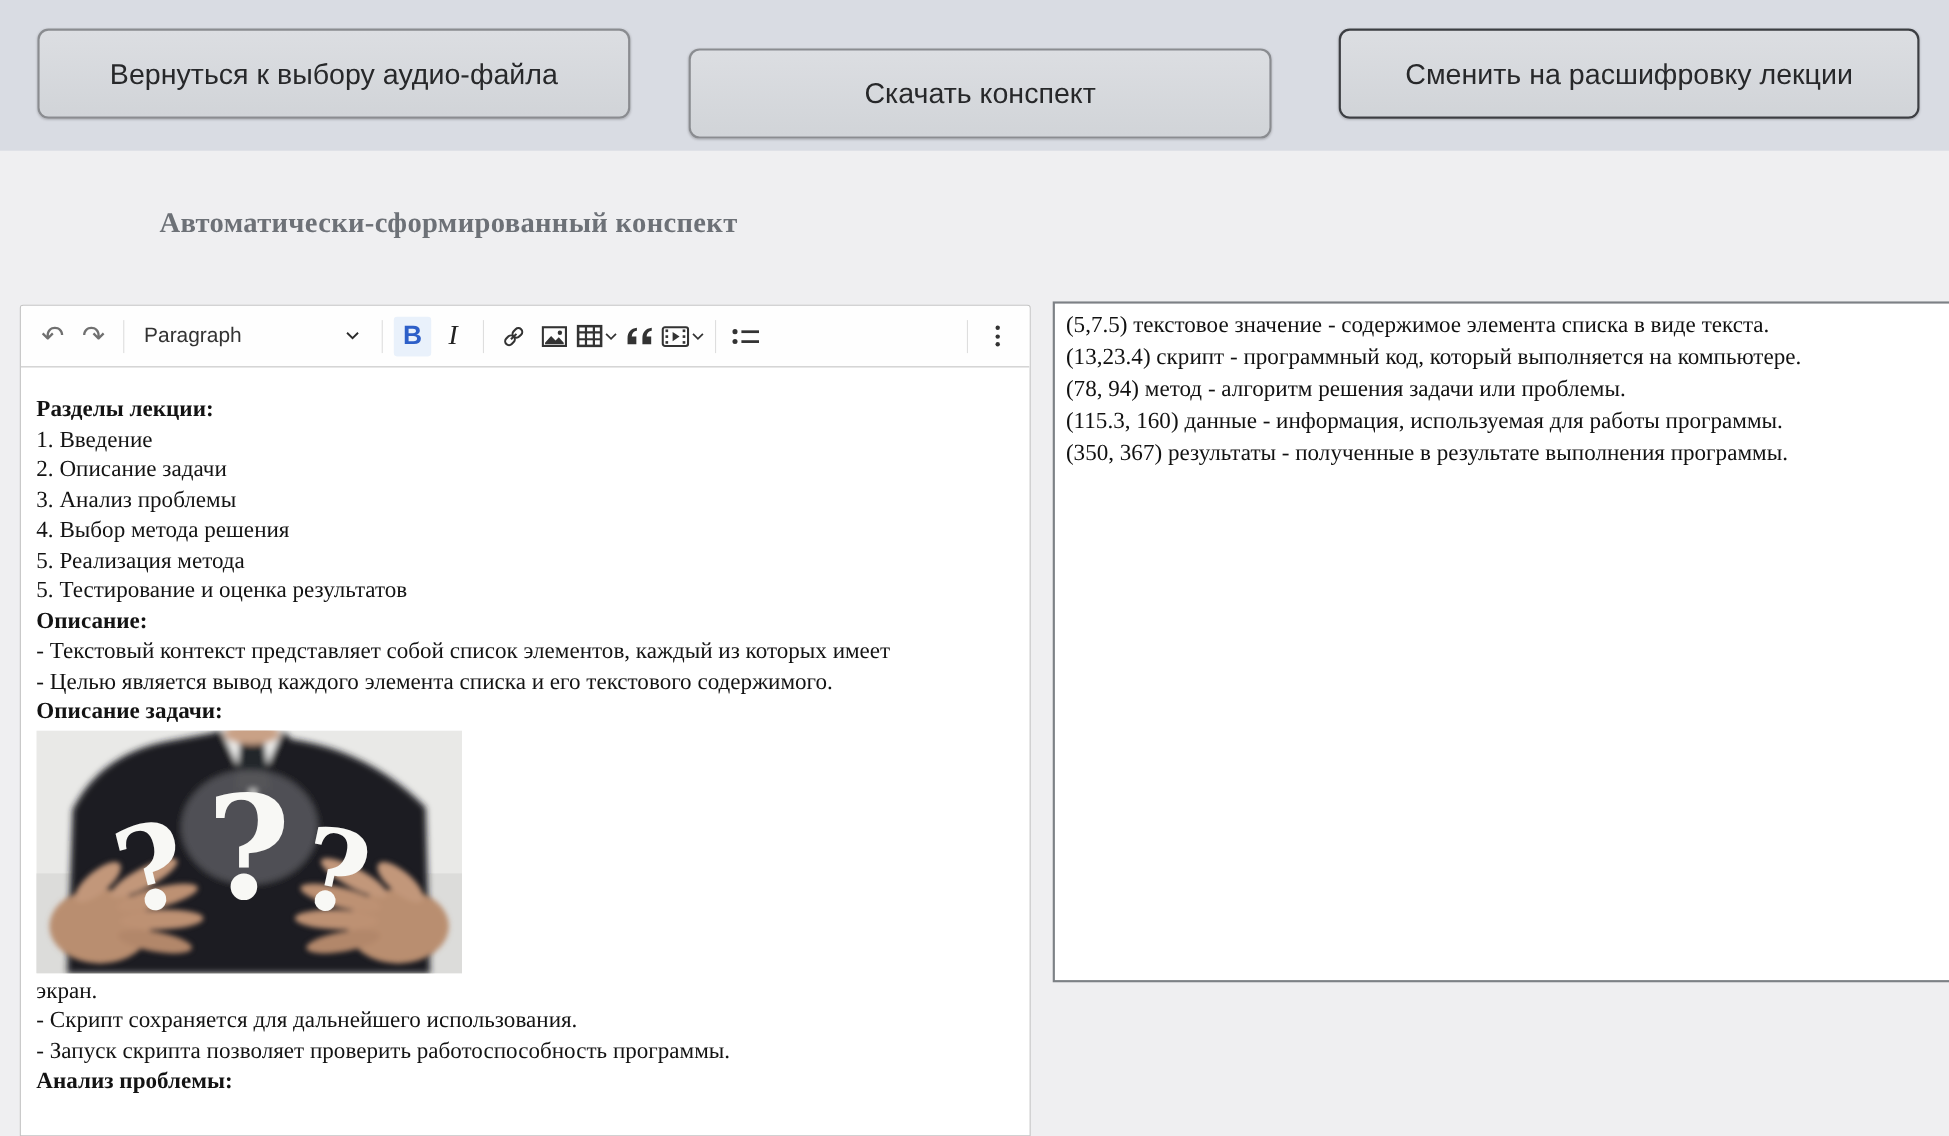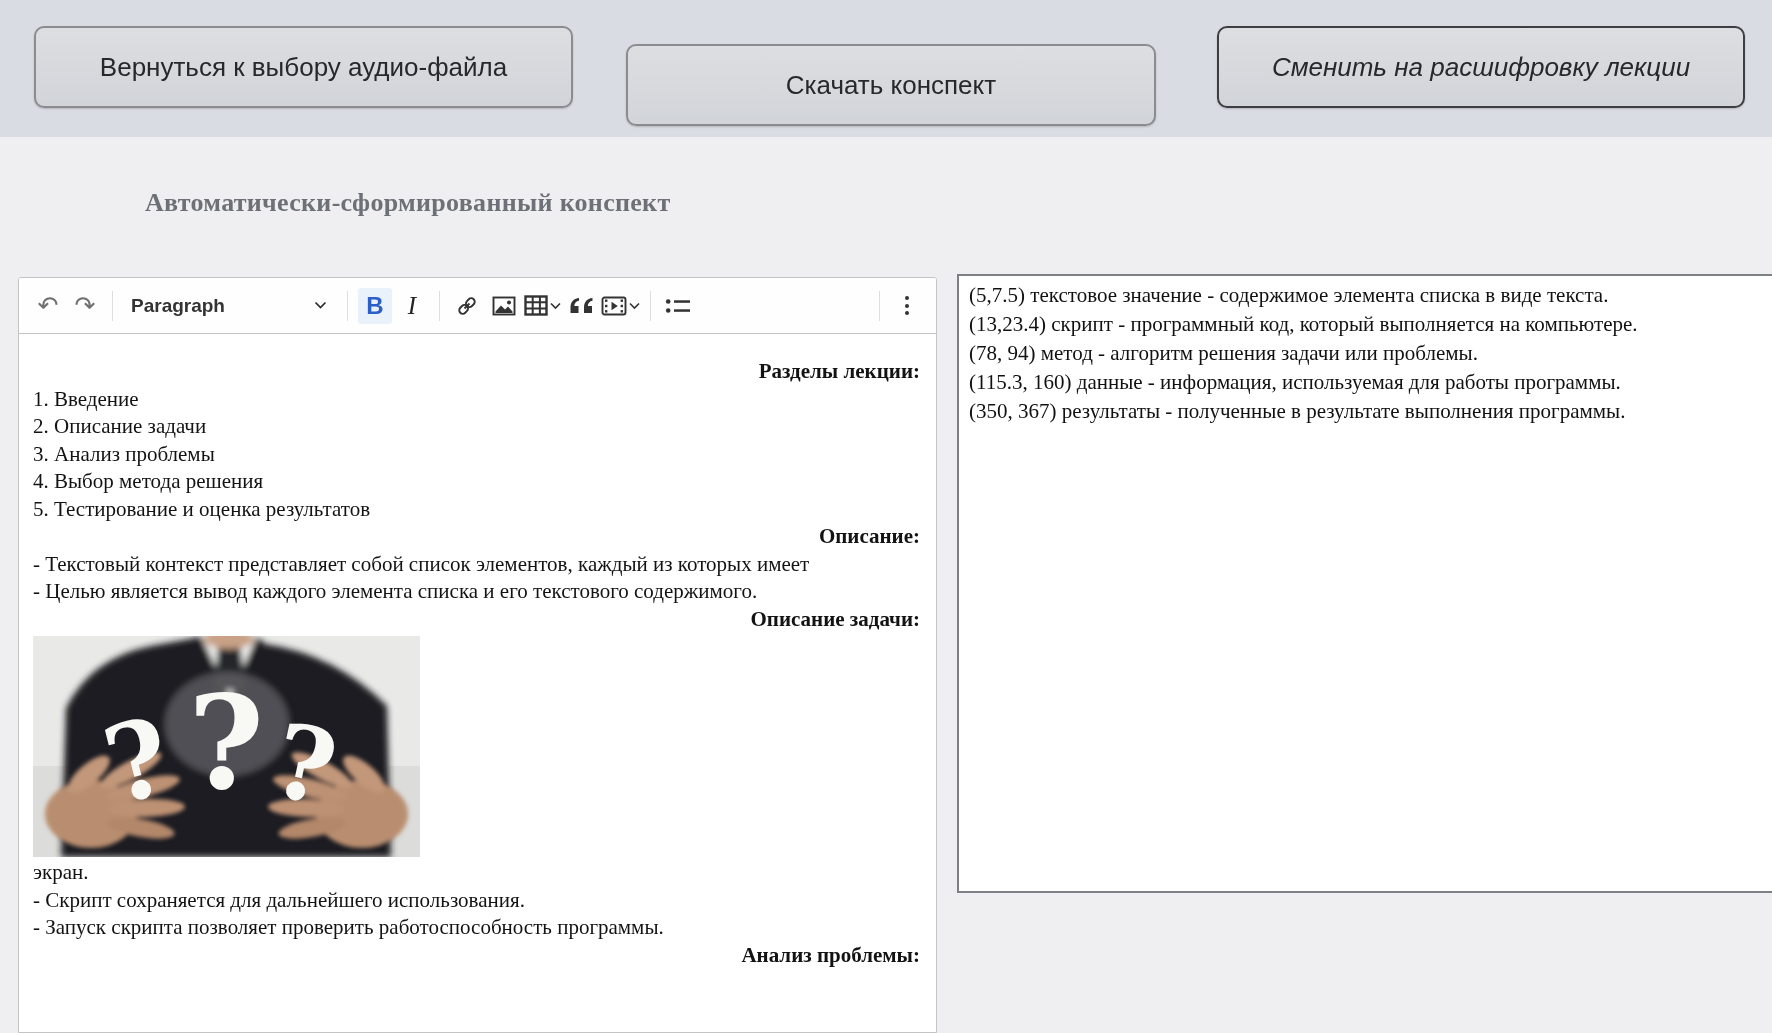--- a/index.html
+++ b/index.html
@@ -12,56 +12,56 @@
   .topbtn{
     position:absolute;top:26px;height:82px;box-sizing:border-box;
     border:2px solid #8a8c90;border-radius:10px;
     background:linear-gradient(#dcdee2,#d1d4d8);
     display:flex;align-items:center;justify-content:center;
     font-size:26px;color:#27282a;cursor:pointer;
     box-shadow:0 1px 2px rgba(0,0,0,.18);
   }
   .topbtn.b1{left:34px;width:539px;}
   .topbtn.b2{left:626px;width:530px;margin-top:18px;}
-  .topbtn.b3{left:1217px;width:528px;border:2.5px solid #3c3e42;font-style:italic;}
+  .topbtn.b3{left:1217px;width:528px;border:2.5px solid #3c3e42;}
   
   .heading{
     position:absolute;left:145px;top:188px;
     font-family:"Liberation Serif",serif;font-weight:bold;font-size:26px;
     color:#6d7177;letter-spacing:.3px;text-align:center;
   }
   
   .editor{
     position:absolute;left:18px;top:277px;width:919px;height:756px;
     box-sizing:border-box;background:#fff;border:1px solid #c4c4c4;
     border-radius:3px 3px 0 0;overflow:hidden;
   }
   .toolbar{
     height:56px;box-sizing:border-box;display:flex;align-items:center;
     padding:0 12px;border-bottom:1px solid #c4c4c4;background:#fefefe;gap:3px;
   }
   .tbtn{min-width:34px;height:36px;display:flex;align-items:center;justify-content:center;border-radius:3px;cursor:pointer;}
   .sep{width:1px;height:30px;background:#dedede;margin:0 7px;}
   .arrow-glyph{font-family:"DejaVu Sans",sans-serif;font-size:25px;color:#707070;line-height:1;}
   .paragraph-btn{width:196px;justify-content:space-between;padding:0 10px 0 8px;}
-  .paragraph-label{font-size:19px;color:#333;font-weight:bold;}
+  .paragraph-label{font-size:19px;color:#333;}
   .bold-btn{background:#e9f1fb;}
   .bold-glyph{font-weight:bold;font-size:24px;color:#2d5fc8;}
   .italic-glyph{font-family:"Liberation Serif",serif;font-style:italic;font-size:25px;color:#222;}
   .flex-spacer{flex:1;}
   .dots{display:flex;flex-direction:column;gap:3.5px;}
   .dots i{width:4px;height:4px;border-radius:50%;background:#333;}
   .chev{margin-left:2px;}
   
   .content{
     padding:24px 16px 0 14px;font-family:"Liberation Serif",serif;
     font-size:21px;color:#131313;cursor:text;
   }
   .line{line-height:27.5px;}
-  .line.bold{font-weight:bold;text-align:right;}
+  .line.bold{font-weight:bold;}
   .photo{display:block;width:387px;height:221px;margin:3px 0 2px 0;}
   
   .rightbox{
     position:absolute;left:957px;top:274px;width:843px;height:619px;
     box-sizing:border-box;background:#fff;border:2px solid #7d8186;
     padding:5px 10px;font-family:"Liberation Serif",serif;font-size:21px;color:#111;
     cursor:text;
   }
   .rline{line-height:29px;}
 </style>
@@ -173,20 +173,21 @@
         </span>
     </div>
   </div>
 
   <div class="content">
     <div class="line bold">Разделы лекции:</div>
     <div class="line">1. Введение</div>
     <div class="line">2. Описание задачи</div>
     <div class="line">3. Анализ проблемы</div>
     <div class="line">4. Выбор метода решения</div>
+    <div class="line">5. Реализация метода</div>
     <div class="line">5. Тестирование и оценка результатов</div>
     <div class="line bold">Описание:</div>
     <div class="line">- Текстовый контекст представляет собой список элементов, каждый из которых имеет</div>
     <div class="line">- Целью является вывод каждого элемента списка и его текстового содержимого.</div>
     <div class="line bold">Описание задачи:</div>
 
     <svg class="photo" viewBox="0 0 387 221">
       <defs>
         <filter id="b3" x="-20%" y="-20%" width="140%" height="140%">
             <feGaussianBlur stdDeviation="3"></feGaussianBlur>

